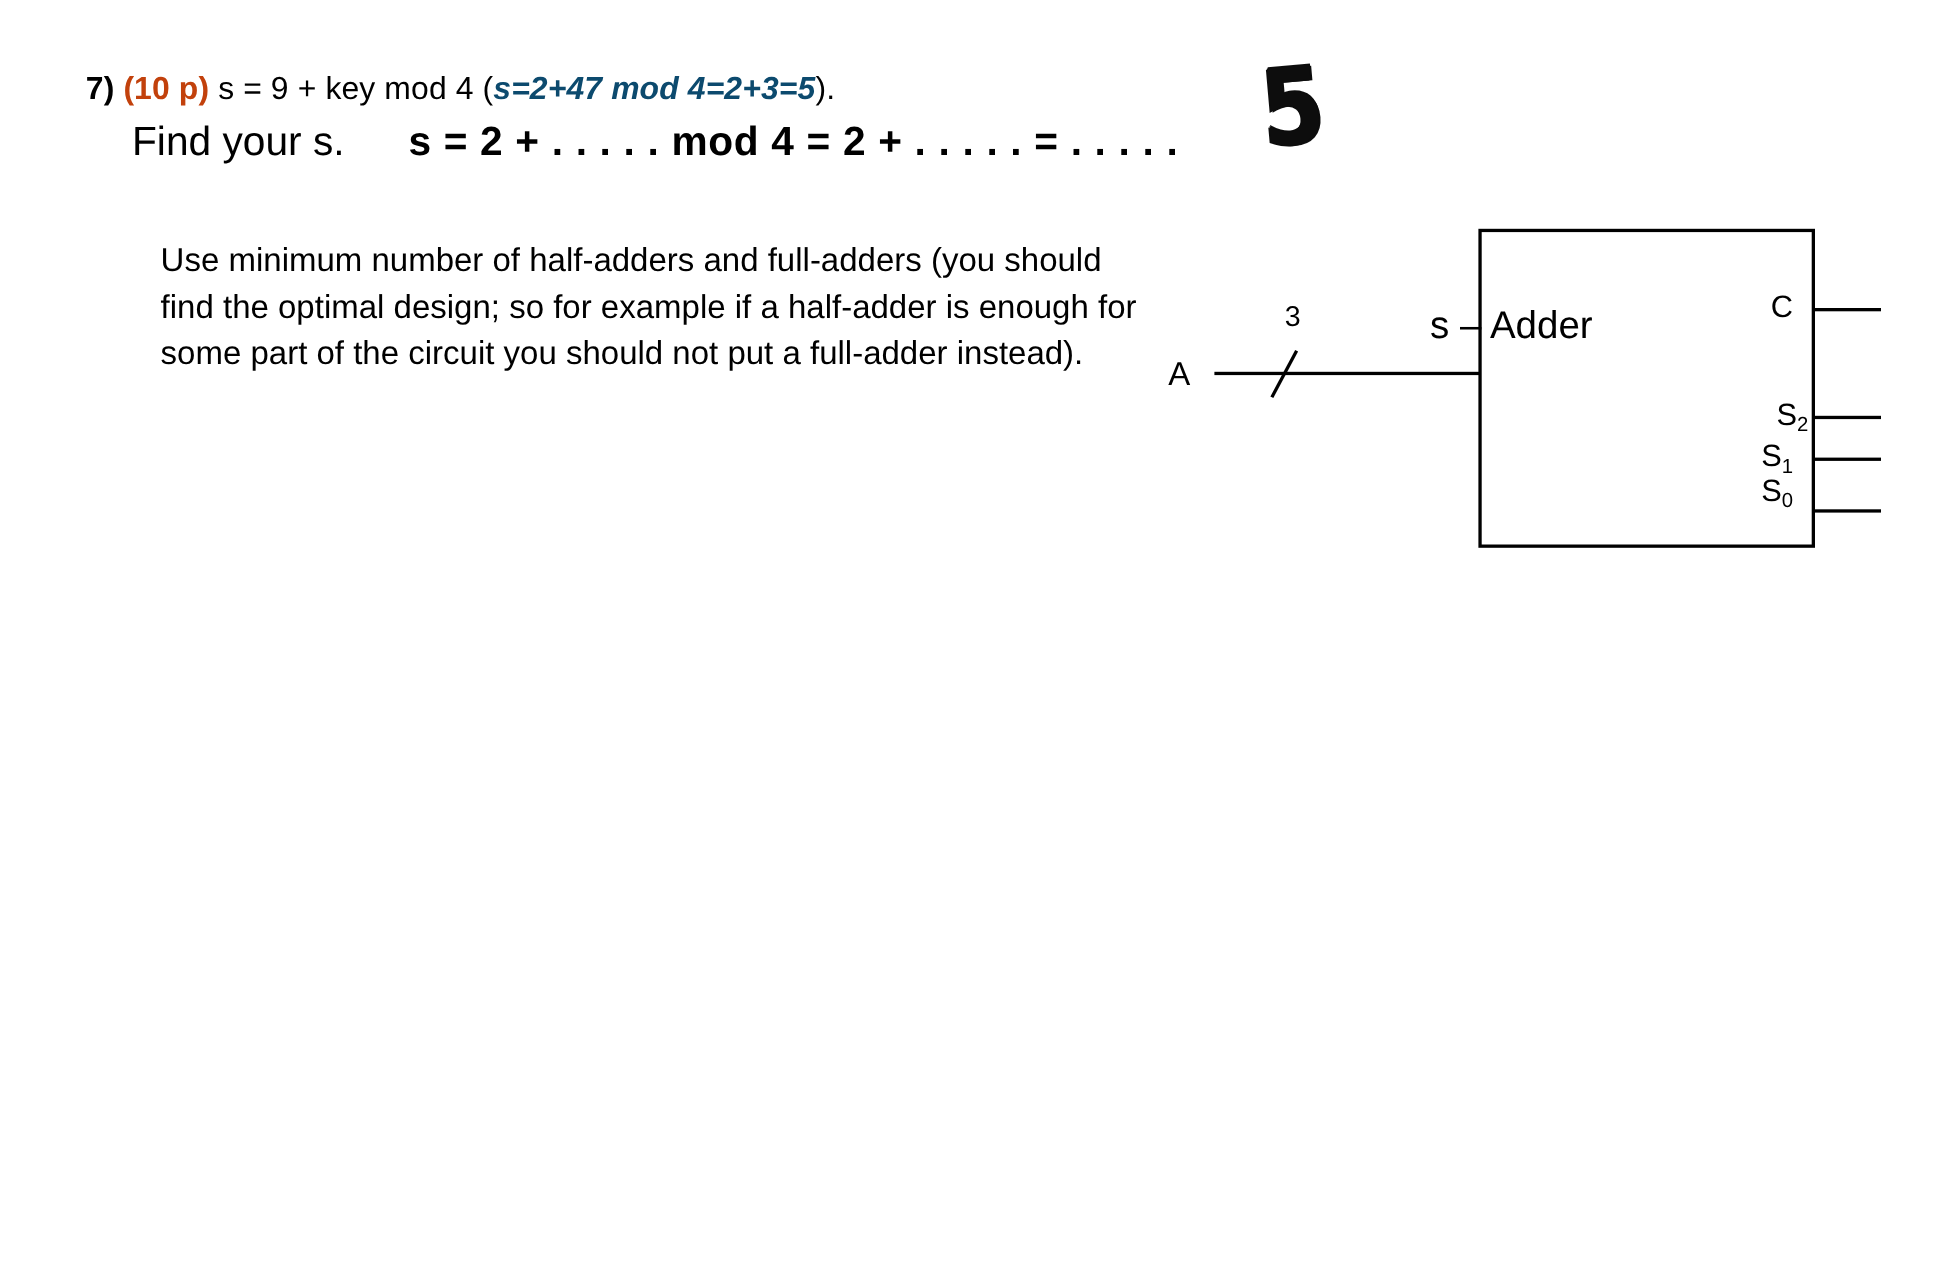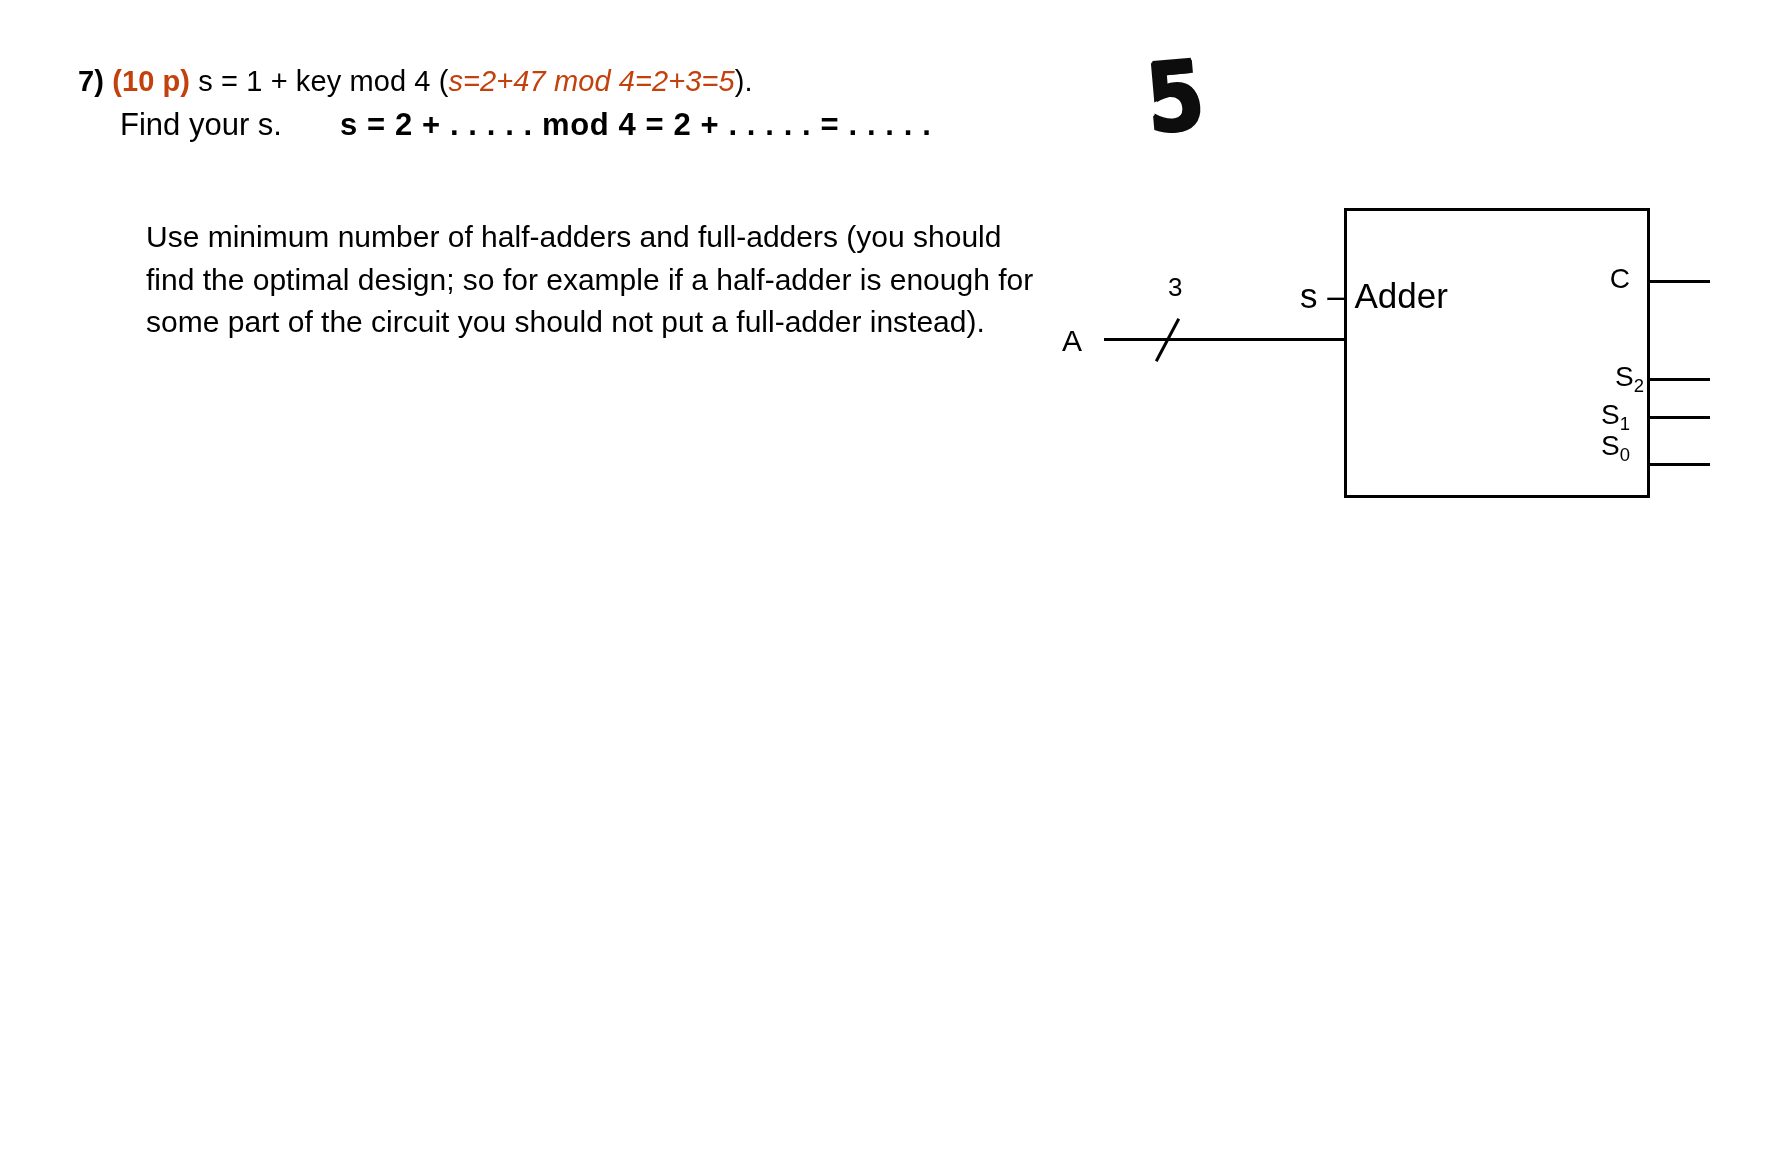--- a/index.html
+++ b/index.html
@@ -35,28 +35,28 @@
   }
   #q-number {
     font-weight: bold;
   }
   #q-points {
     font-weight: bold;
     color: #c2410c;
   }
   #q-statement { font-weight: normal; }
   #q-example {
-    color: #c2410c;
+    color: #0c4a6e;
     font-style: italic;
-    font-weight: normal;
+    font-weight: bold;
   }
   #q-closeparen { font-weight: normal; }
 
   #q-line-2 {
-    font-size: 31px;
+    font-size: 37px;
     margin-top: 9px;
     padding-left: 42px;
   }
   #find-your-s { font-weight: normal; }
   #fill-expr {
     font-weight: bold;
     margin-left: 58px;
     letter-spacing: .6px;
   }
 
@@ -177,21 +177,21 @@
   #out-wire-s0 { top: 293px; }
 </style>
 </head>
 <body>
 
 <div id="question-header">
 
   <div class="hdr-line" id="q-line-1">
     <span id="q-number">7)</span>
     <span id="q-points">(10 p)</span>
-    <span id="q-statement">s = 1 + key mod 4 (</span><span id="q-example">s=2+47 mod 4=2+3=5</span><span id="q-closeparen">).</span>
+    <span id="q-statement">s = 9 + key mod 4 (</span><span id="q-example">s=2+47 mod 4=2+3=5</span><span id="q-closeparen">).</span>
   </div>
 
   <div class="hdr-line" id="q-line-2">
     <span id="find-your-s">Find your s.</span><span id="fill-expr">s = 2 +  . . . . . mod 4 = 2 +  . . . . .  = . . . . .</span>
   </div>
 
 </div>
 
 <div id="handwritten-answer">5</div>
 

